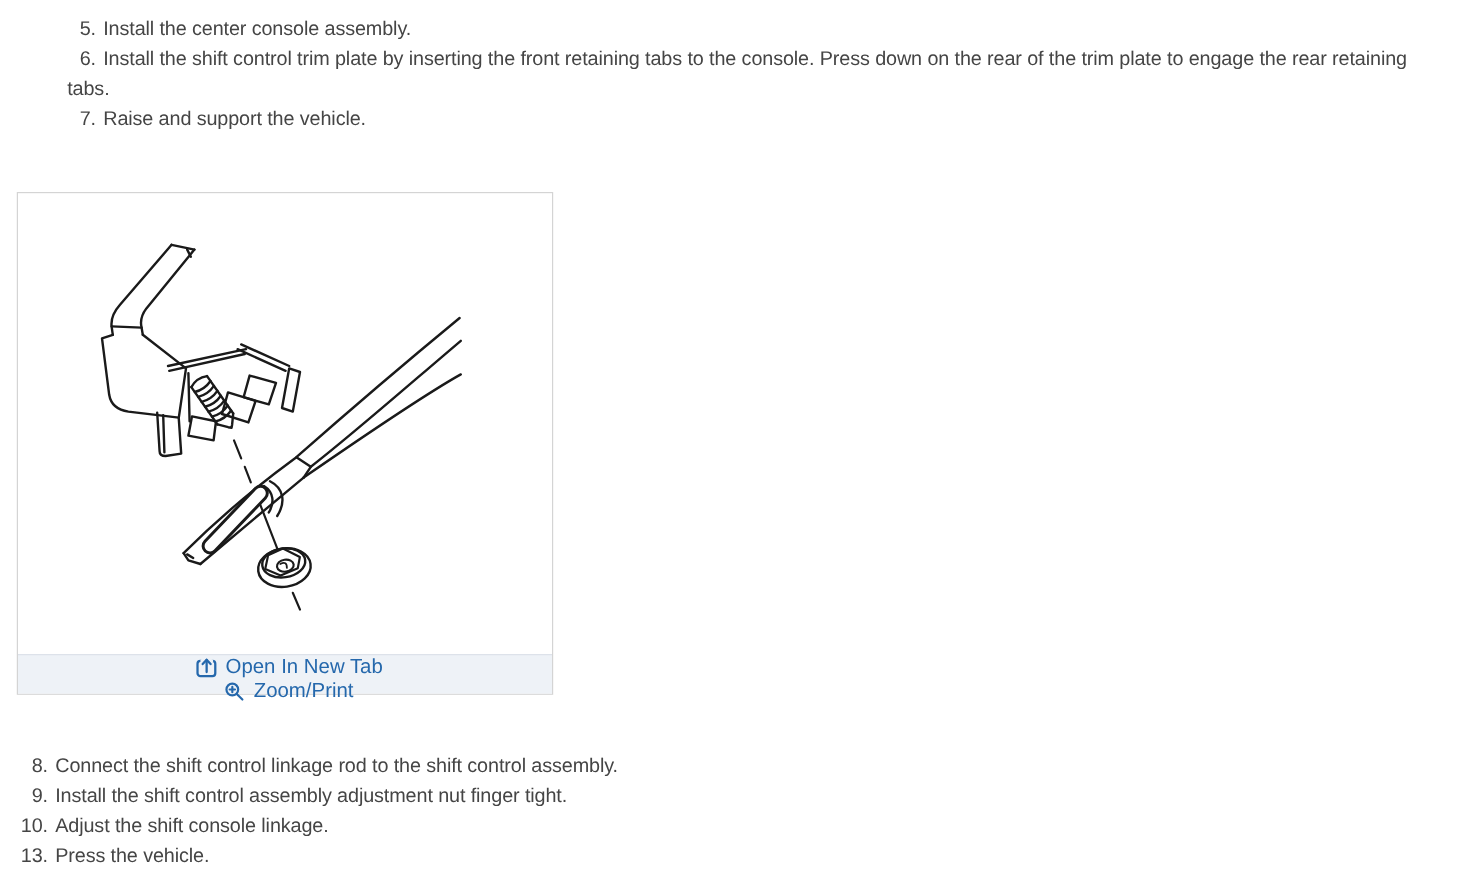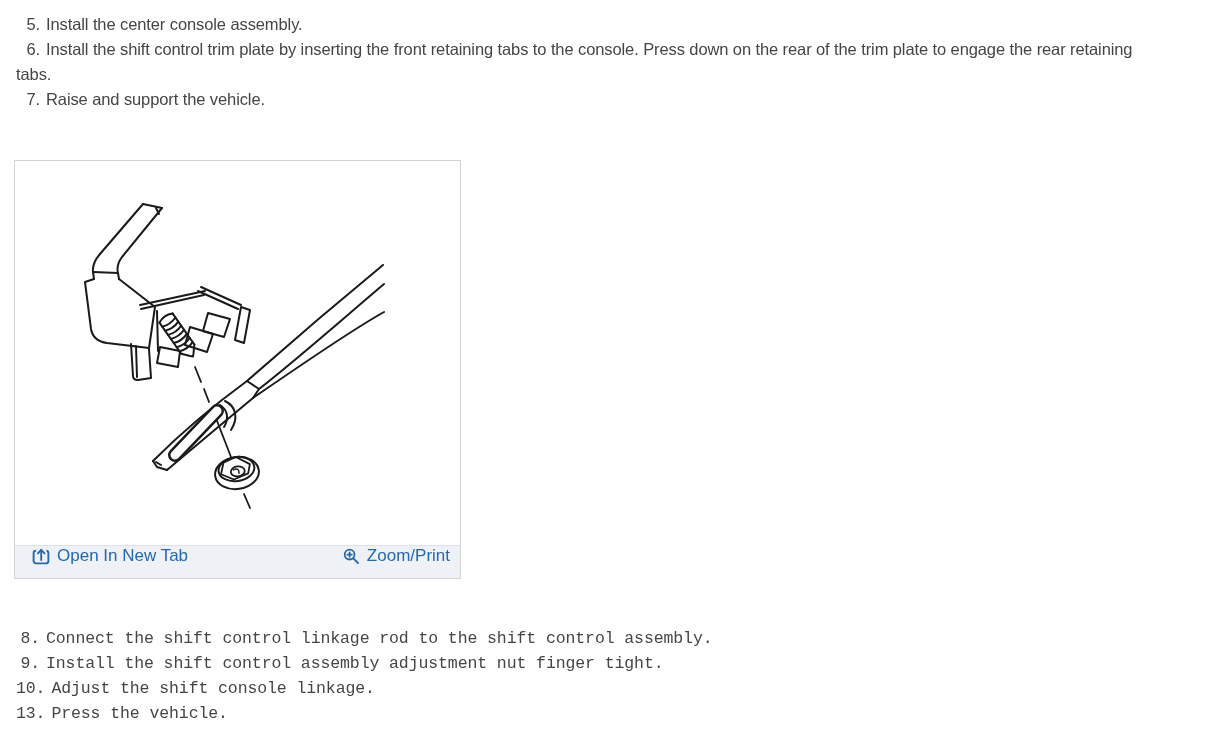--- a/index.html
+++ b/index.html
@@ -7,42 +7,43 @@
   body {
     width: 1214px; height: 747px;
     position: relative; overflow: hidden;
     font-family: "Liberation Sans", sans-serif;
   }
   .steps {
     position: absolute; left: 16px; width: 1152px;
     font-size: 16.5px; line-height: 25px; color: #454545;
     letter-spacing: -0.1px;
   }
-  .steps-top { top: 12px; }
-  .steps-bottom { top: 626px; font-family: Liberation Mono, monospace; }
+  .steps-top { top: 12px; margin-left: 40px; }
+  .steps-bottom { top: 626px; }
   .step { }
   .step .num {
     display: inline-block; min-width: 24px; text-align: right;
     margin-right: 6px;
   }
   .figure-panel {
     position: absolute; left: 14px; top: 160px;
     width: 447px; height: 419px;
     border: 1px solid #d4d4d4; background: #ffffff;
   }
   .figure-drawing {
     position: absolute; left: 0; top: 0;
     width: 445px; height: 384px;
   }
   .figure-footer {
     position: absolute; left: 0; bottom: 0;
     width: 445px; height: 33px;
     background: #eef2f7; border-top: 1px solid #dde2ea;
-    display: flex; align-items: flex-start; justify-content: space-between;
+    display: flex; align-items: center; justify-content: space-between;
     padding: 0 10px 0 17px;
+    flex-direction: column;
   }
   .fig-link {
     display: inline-flex; align-items: center; gap: 7px;
     color: #2568ac; font-size: 17px; text-decoration: none;
     cursor: pointer;
   }
   .fig-link svg { display: block; }
 </style>
 </head>
 <body>

